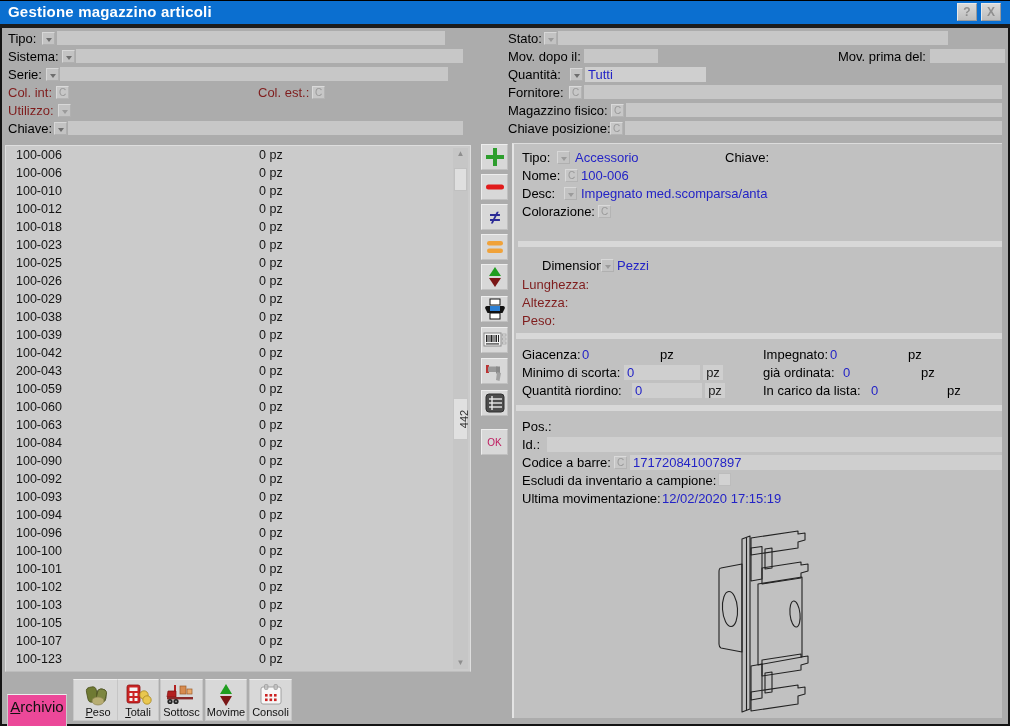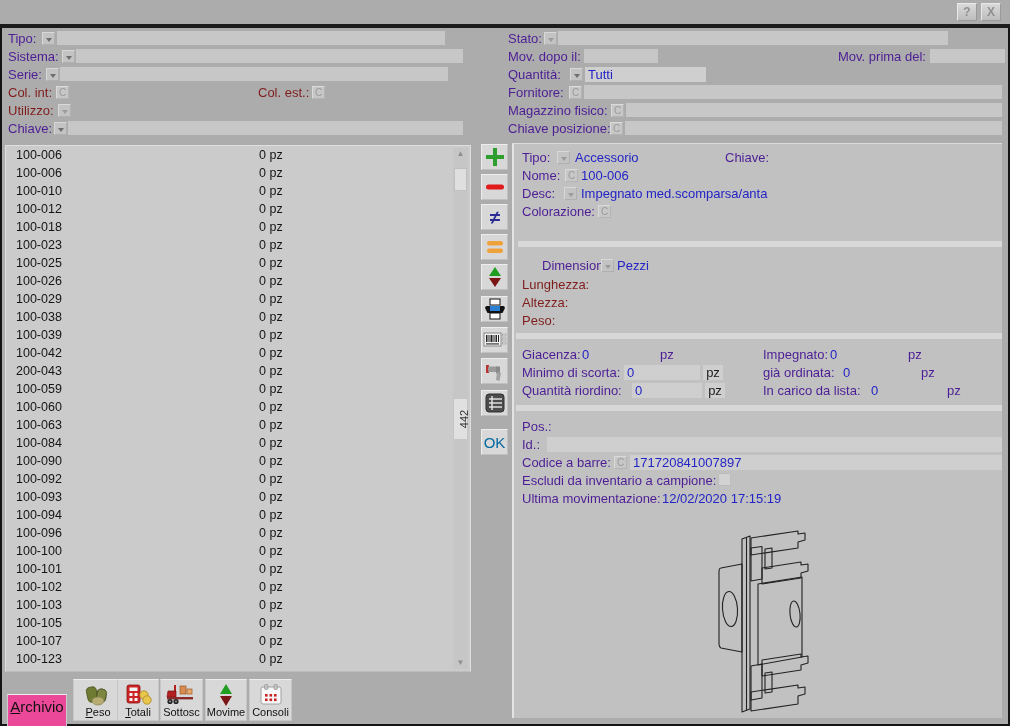--- a/index.html
+++ b/index.html
@@ -11,21 +11,21 @@
   .titlebar { position:absolute; left:0; top:0; width:1010px; height:24px; background:#0b6fd0; border-top:1px solid #000; }
   .title-text { position:absolute; left:8px; top:2px; color:#fff; font-size:15px; font-weight:600; letter-spacing:.2px; }
   .tb-btn { position:absolute; top:3px; width:20px; height:18px; background:linear-gradient(#d9d9d9,#bdbdbd); border:1px solid #9a9a9a; border-top-color:#e9e9e9; border-left-color:#e9e9e9; color:#8f8f8f; font-weight:bold; font-size:12px; text-align:center; line-height:16px; }
   .titlebar-underline { position:absolute; left:0; top:24px; width:1010px; height:4px; background:#1c1c1c; }
 
   
   .edge-l { position:absolute; left:0; top:28px; width:2px; height:698px; background:#141414; }
   .edge-r { position:absolute; right:0; top:28px; width:2px; height:698px; background:#141414; }
   .edge-b { position:absolute; left:0; bottom:0; width:1010px; height:2px; background:#141414; }
 
-  .lbl { position:absolute; font-size:13px; color:#4c1d95; white-space:nowrap; line-height:14px; }
+  .lbl { position:absolute; font-size:13px; color:#000000; white-space:nowrap; line-height:14px; }
   .lbl.dis { color:#7f1d1d; }
   .val { position:absolute; font-size:13px; color:#2323c6; white-space:nowrap; line-height:14px; }
   .inp { position:absolute; background:#c7c7c7; height:14px; }
   .inp2 { position:absolute; background:#cfcfcf; height:15px; font-size:13px; color:#2323c6; line-height:15px; padding-left:3px; }
   .ddbtn { position:absolute; width:13px; height:13px; background:#c3c3c3; border:1px solid #b0b0b0; border-top-color:#d8d8d8; border-left-color:#d8d8d8; }
   .ddbtn::after { content:""; position:absolute; left:3px; top:5px; border-left:3px solid transparent; border-right:3px solid transparent; border-top:4px solid #6e6e6e; }
   .ddbtn.dis::after { border-top-color:#9b9b9b; }
   .cbtn { position:absolute; width:13px; height:13px; background:#c7c7c7; border:1px solid #b4b4b4; border-top-color:#dadada; border-left-color:#dadada; font-size:10px; color:#9a9a9a; text-align:center; line-height:12px; }
   .pzbox { position:absolute; background:#cfcfcf; height:15px; font-size:13px; color:#1c1c1c; line-height:15px; text-align:center; }
   .divider { position:absolute; background:#d8d8d8; height:6px; }
@@ -38,40 +38,43 @@
   .listrow .qty  { position:absolute; left:253px; }
   .scrollbar { position:absolute; right:2px; top:2px; width:15px; height:521px; background:#c6c6c6; }
   .sb-arrow { position:absolute; left:0; width:15px; height:12px; color:#8e8e8e; font-size:8px; text-align:center; line-height:12px; }
   .sb-thumb { position:absolute; left:1px; top:20px; width:13px; height:23px; background:#dfdfdf; border:1px solid #c0c0c0; }
   .count-tab { position:absolute; left:0; top:250px; width:15px; height:42px; background:#e0e0e0; border:1px solid #c5c5c5; }
   .count-tab span { position:absolute; left:1px; top:14px; font-size:11px; color:#333; display:block; transform:rotate(-90deg); }
 
   
   .sidebtn { position:absolute; left:481px; width:27px; height:26px; background:#d8d8d8; border:1px solid #c0c0c0; border-top-color:#ededed; border-left-color:#ededed; display:flex; align-items:center; justify-content:center; }
   .neq { font-size:19px; font-weight:900; font-style:italic; color:#2b2b96; line-height:19px; }
-  .okbtn { font-size:15px; color:#0369a1; }
+  .okbtn { font-size:10px; color:#be185d; }
 
   
   .detail { position:absolute; left:512px; top:143px; width:490px; height:575px; background:#c1c1c1; border-left:2px solid #e4e4e4; border-top:1px solid #dcdcdc; }
   .detail .lbl, .detail .val, .detail .ddbtn, .detail .cbtn, .detail .inp2, .detail .pzbox, .detail .divider, .detail .checkbox { position:absolute; }
 
   
   .archivio { position:absolute; left:7px; top:694px; width:60px; height:41px; background:#ec4899; border:1px solid #cccccc; border-top-color:#eeeeee; font-size:15px; color:#111; text-align:center; line-height:24px; }
   .bbtn { position:absolute; top:679px; width:41px; height:42px; background:#d8d8d8; border:1px solid #c6c6c6; border-top-color:#ececec; text-align:center; }
   .bbtn .ic { position:absolute; left:0; top:2px; width:100%; height:26px; display:flex; align-items:center; justify-content:center; }
   .bbtn .cap { position:absolute; left:0; bottom:2px; width:100%; font-size:11px; color:#111; white-space:nowrap; }
   .u { text-decoration:underline; }
   svg { display:block; }
   .drawing { position:absolute; }
 </style>
 </head>
 <body>
 
 <div class="window">
 
+  <div class="titlebar">
+    <div class="title-text">Gestione magazzino articoli</div>
+  </div>
   <div class="tb-btn" style="left:957px;">?</div>
   <div class="tb-btn" style="left:981px;">X</div>
   <div class="titlebar-underline"></div>
   <div class="edge-l"></div>
   <div class="edge-r"></div>
   <div class="edge-b"></div>
 
   <div class="lbl" style="left:8px;top:32px;">Tipo:</div>
   <div class="ddbtn" style="left:42px;top:32px;"></div>
   <div class="inp" style="left:57px;top:31px;width:388px;"></div>

